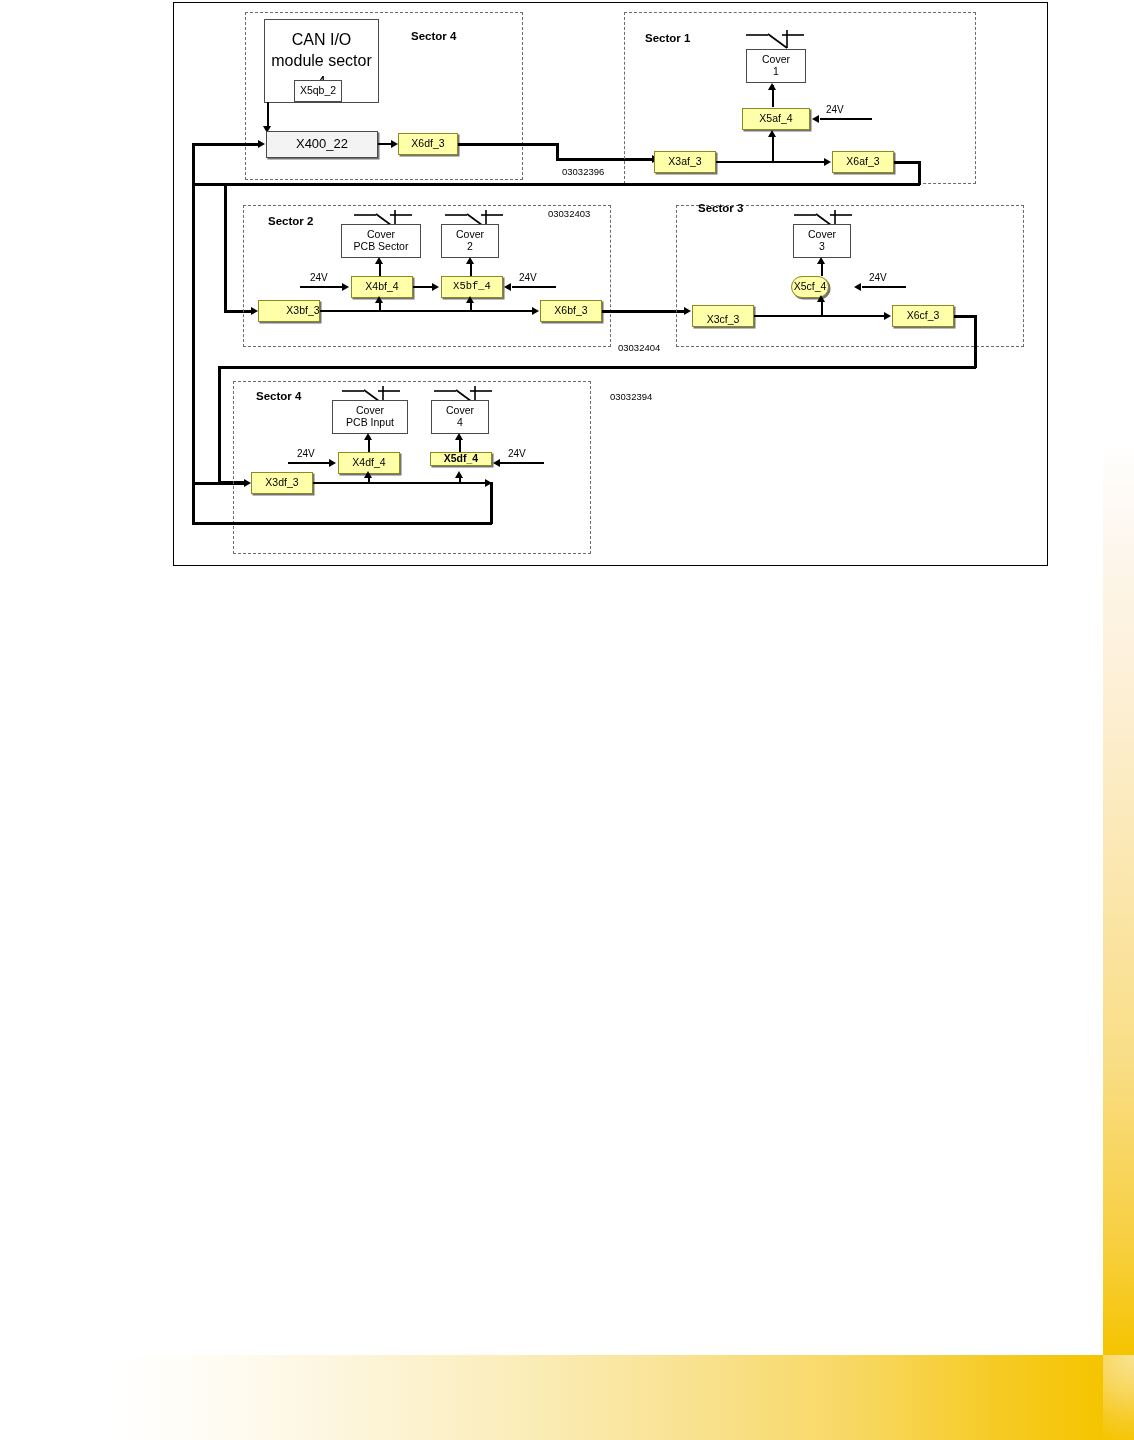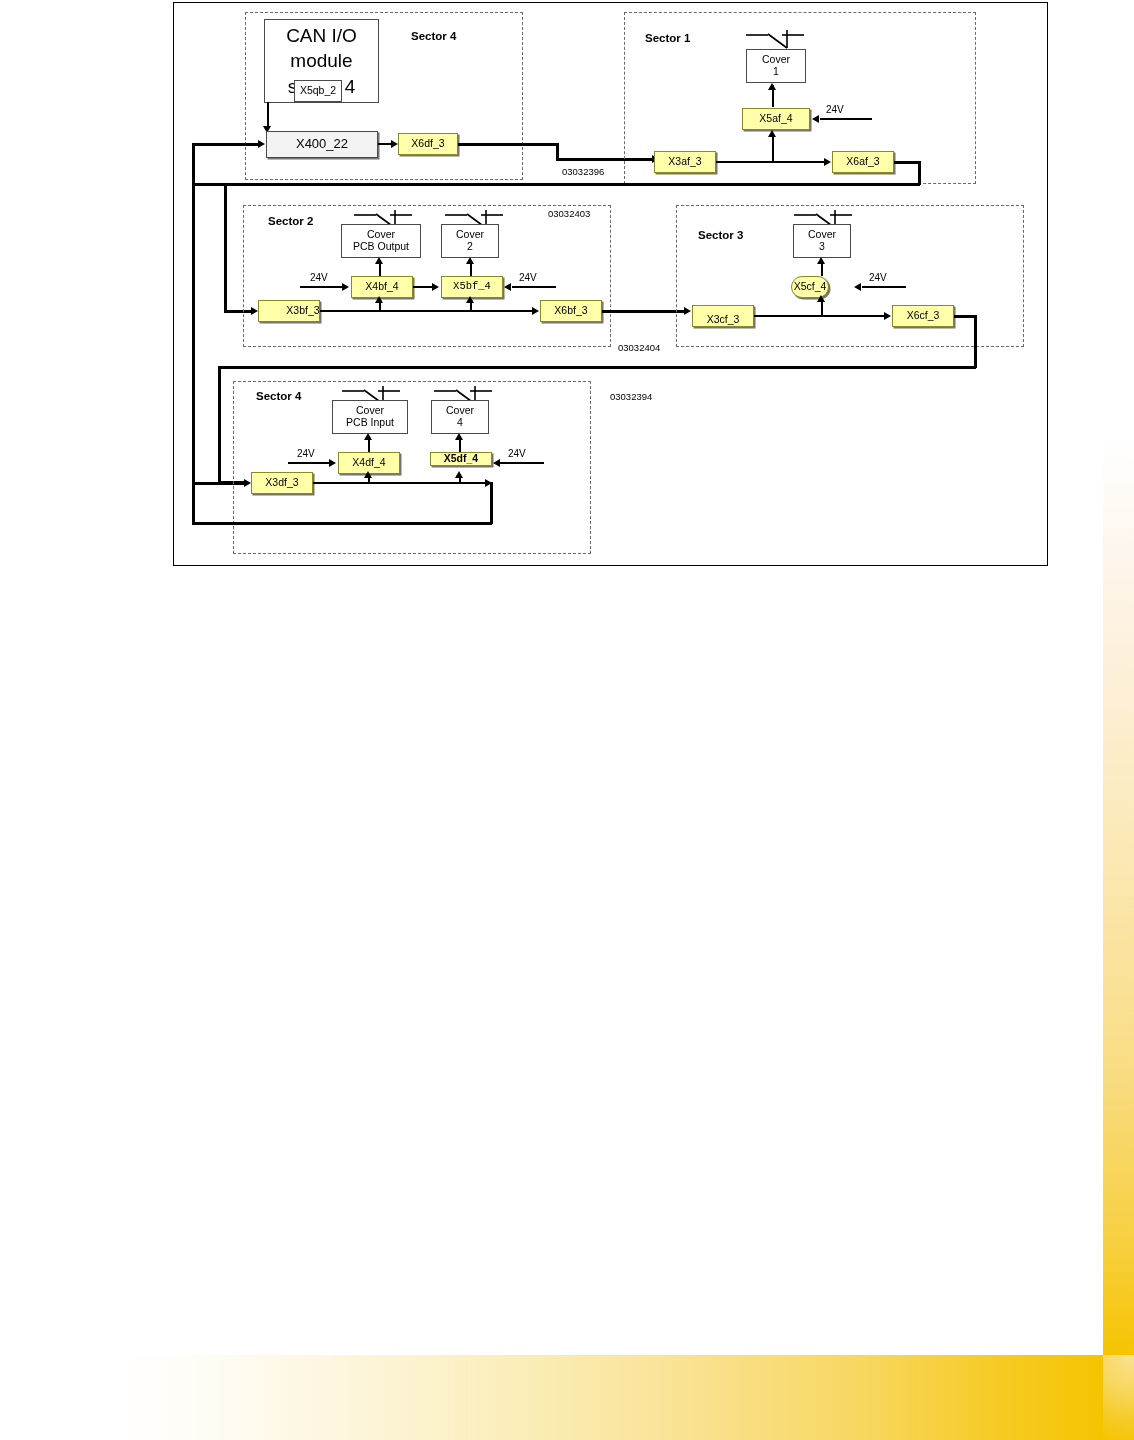--- a/index.html
+++ b/index.html
@@ -50,21 +50,21 @@
     box-shadow:1.5px 1.5px 0 rgba(70,70,70,0.75);
   }
   .node.plain{
     background:#ffffff;border:1px solid #4a4a4a;
   }
   .node.gray{
     background:#f3f3f3;border:1px solid #4a4a4a;
     box-shadow:1.5px 1.5px 0 rgba(70,70,70,0.75);
   }
   .node.big{font-size:13px;}
-  .node.module{font-size:19px;line-height:1.35;}
+  .node.module{font-size:16px;line-height:1.35;}
 
   
   .wire{position:absolute;background:#000;}
   .wire.h{height:1.6px;}
   .wire.v{width:1.6px;}
   .wire.thick.h{height:2.6px;}
   .wire.thick.v{width:2.6px;}
 
   .arrow{position:absolute;width:0;height:0;}
   .arrow.r{border-top:4.2px solid transparent;border-bottom:4.2px solid transparent;border-left:7px solid #000;}
@@ -183,21 +183,21 @@
   </svg>
   <svg class="switch-sym" style="left:443px;top:208px;" width="62" height="22" viewBox="0 0 62 22">
     <line x1="2" y1="7" x2="24" y2="7" stroke="#000" stroke-width="1.6"></line>
     <line x1="38" y1="7" x2="60" y2="7" stroke="#000" stroke-width="1.6"></line>
     <line x1="24" y1="6" x2="43" y2="20" stroke="#000" stroke-width="1.6"></line>
     <line x1="43" y1="2" x2="43" y2="20" stroke="#000" stroke-width="1.6"></line>
   </svg>
 
   <div class="node plain" style="left:341px;top:224px;width:80px;height:34px;flex-direction:column;">
     <span>Cover</span>
-    <span>PCB Output</span>
+    <span>PCB Sector</span>
   </div>
   <div class="node plain" style="left:441px;top:224px;width:58px;height:34px;flex-direction:column;">
     <span>Cover</span>
     <span>2</span>
   </div>
   <div class="wire v" style="left:379px;top:260px;height:16px;"></div>
   <div class="arrow u" style="left:375px;top:257px;"></div>
   <div class="wire v" style="left:470px;top:260px;height:16px;"></div>
   <div class="arrow u" style="left:466px;top:257px;"></div>
 
@@ -230,21 +230,21 @@
   <div class="wire v" style="left:379px;top:300px;height:11px;"></div>
   <div class="arrow u" style="left:375px;top:296px;"></div>
   <div class="wire v" style="left:470px;top:300px;height:11px;"></div>
   <div class="arrow u" style="left:466px;top:296px;"></div>
 
   <div class="wire thick h" style="left:602px;top:310px;width:86px;"></div>
   <div class="arrow r" style="left:684px;top:307px;"></div>
   <div class="cable-label" style="left:618px;top:320px;">03032404</div>
 
   <div class="sector-box" style="left:676px;top:205px;width:348px;height:142px;"></div>
-  <div class="sector-title" style="left:698px;top:229px;">Sector 3</div>
+  <div class="sector-title" style="left:698px;top:202px;">Sector 3</div>
 
   <svg class="switch-sym" style="left:792px;top:208px;" width="62" height="22" viewBox="0 0 62 22">
     <line x1="2" y1="7" x2="24" y2="7" stroke="#000" stroke-width="1.6"></line>
     <line x1="38" y1="7" x2="60" y2="7" stroke="#000" stroke-width="1.6"></line>
     <line x1="24" y1="6" x2="43" y2="20" stroke="#000" stroke-width="1.6"></line>
     <line x1="43" y1="2" x2="43" y2="20" stroke="#000" stroke-width="1.6"></line>
   </svg>
 
   <div class="node plain" style="left:793px;top:224px;width:58px;height:34px;flex-direction:column;">
     <span>Cover</span>

